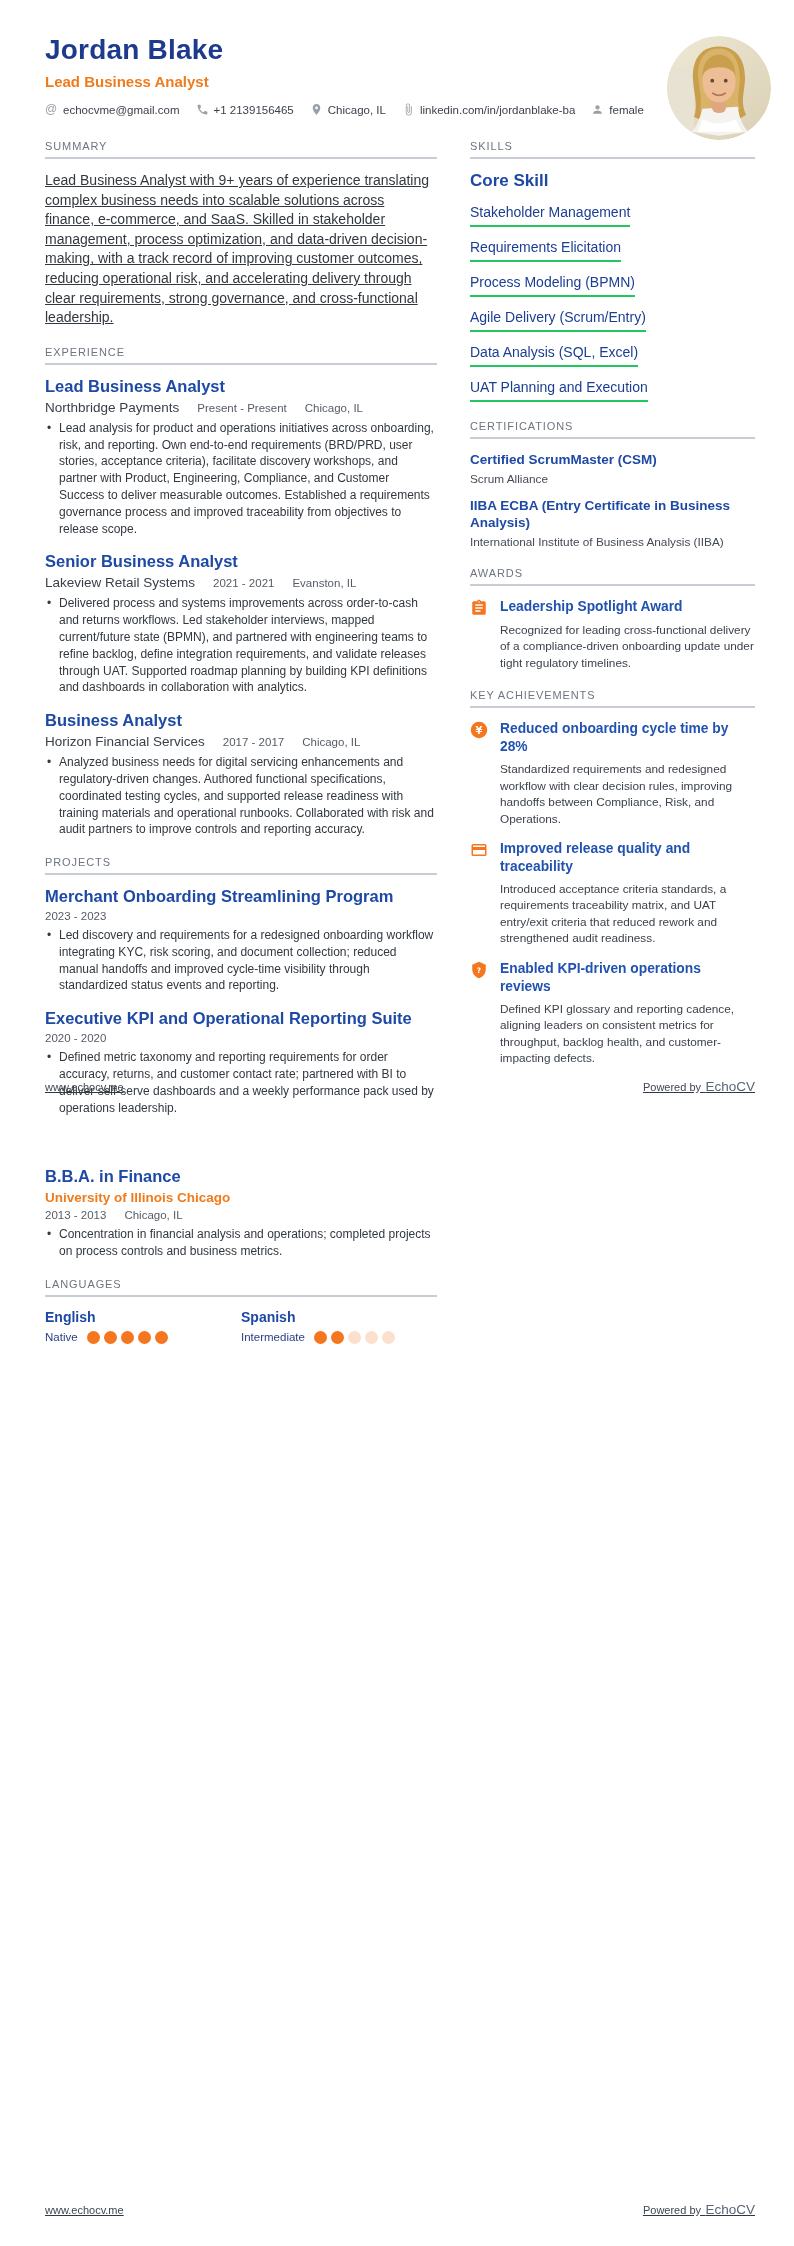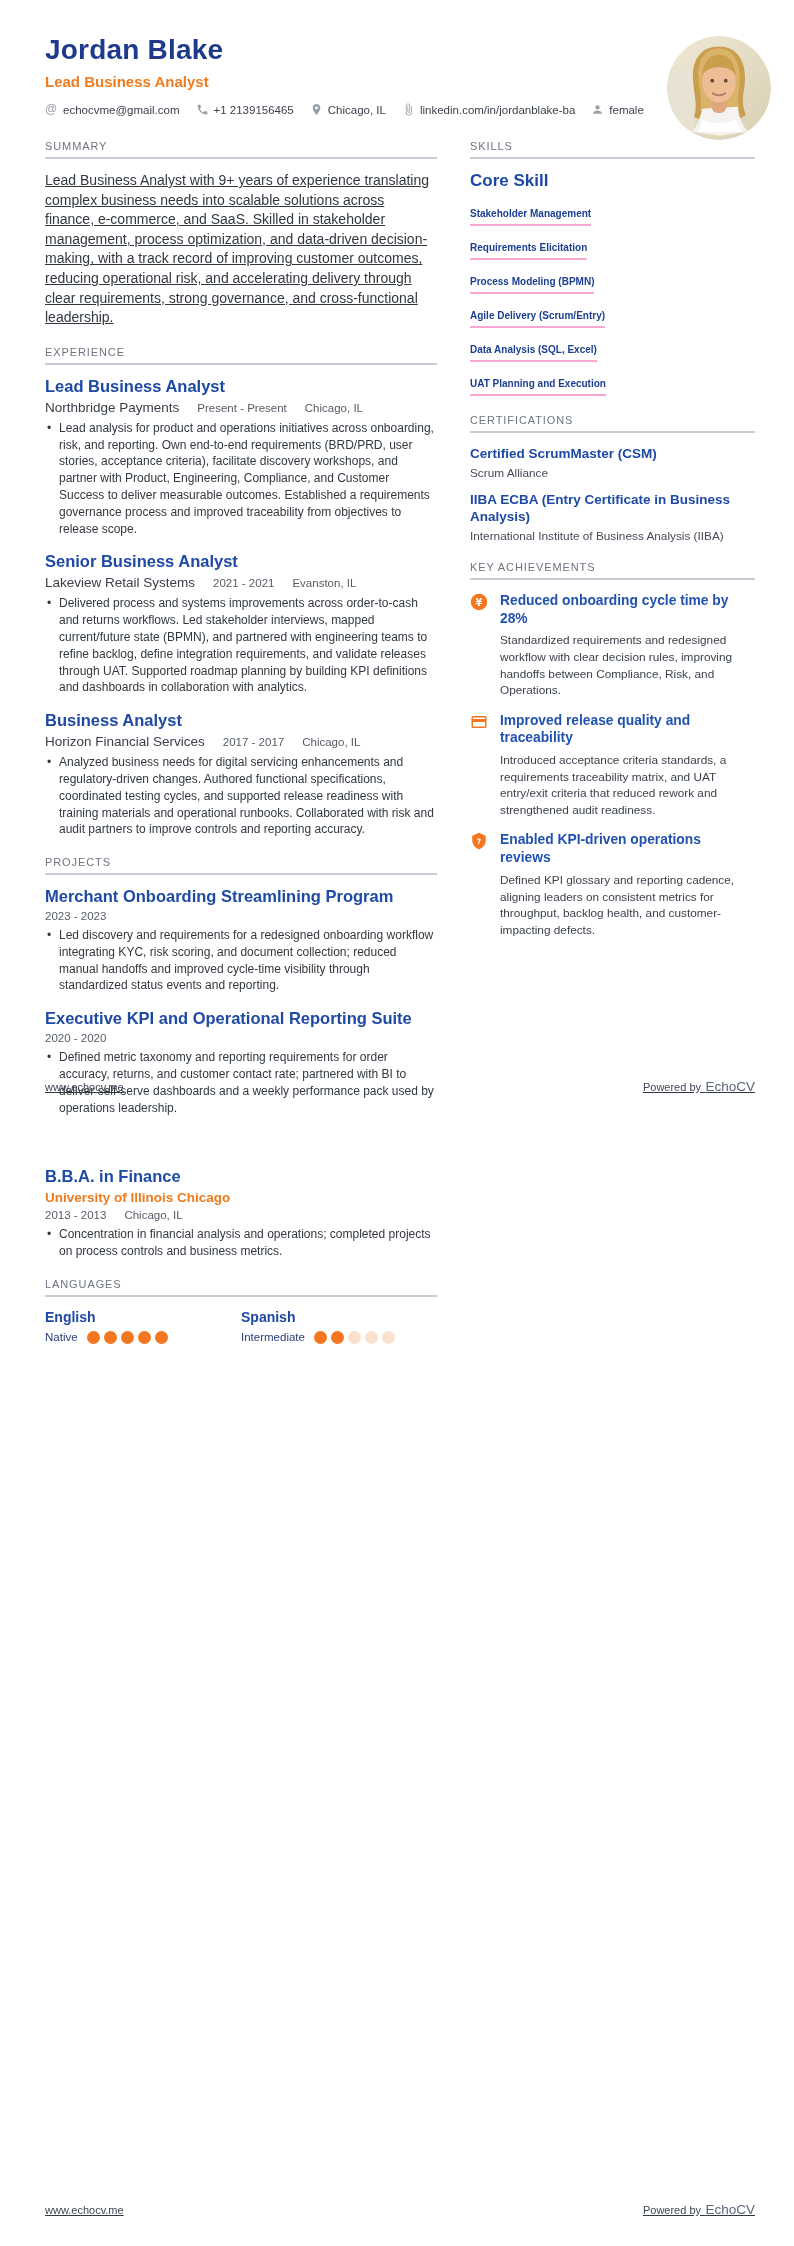--- a/index.html
+++ b/index.html
@@ -46,22 +46,22 @@
   .meta-dim { font-size:11.5px; color:#565c66; }
   .school { font-size:13.5px; font-weight:700; color:#ef7b1d; margin-bottom:4px; }
   ul.bullets { list-style:none; }
   ul.bullets li { position:relative; padding-left:14px; font-size:12px; line-height:1.4; color:#32383f; }
   ul.bullets li::before { content:"•"; position:absolute; left:2px; top:0; color:#32383f; }
 
   
   .skills-group-title { font-size:17px; font-weight:600; color:#1d49a5; margin-bottom:12px; }
   .skill-item { margin-bottom:11px; }
   .skill-item span {
-    display:inline-block; font-size:10px; font-weight:700; color:#1c3e92;
-    padding-bottom:5px; border-bottom:2px solid #f9a8d4;
+    display:inline-block; font-size:14px; font-weight:400; color:#1c3e92;
+    padding-bottom:5px; border-bottom:2px solid #22c55e;
   }
 
   
   .cert { margin-bottom:11px; }
   .cert-name { font-size:13.5px; font-weight:600; color:#1e49a5; line-height:1.3; margin-bottom:3px; }
   .cert-issuer { font-size:11.8px; color:#444b57; }
 
   
   .icon-entry { display:grid; grid-template-columns:30px 1fr; margin-bottom:13px; }
   .icon-cell { width:18px; height:18px; margin-top:1px; }
@@ -265,20 +265,32 @@
           <div class="cert">
             <div class="cert-name">Certified ScrumMaster (CSM)</div>
             <div class="cert-issuer">Scrum Alliance</div>
           </div>
           <div class="cert" style="margin-bottom:0;">
             <div class="cert-name">IIBA ECBA (Entry Certificate in Business Analysis)</div>
             <div class="cert-issuer">International Institute of Business Analysis (IIBA)</div>
           </div>
         </div>
 
+        <div class="section">
+          <div class="section-label">AWARDS</div>
+          <div class="icon-entry" style="margin-bottom:0;">
+            <div class="icon-cell">
+              <svg viewBox="0 0 24 24" fill="#f4761f">
+                  <path d="M19 3h-4.18C14.4 1.84 13.3 1 12 1s-2.4.84-2.82 2H5a2 2 0 0 0-2 2v14a2 2 0 0 0 2 2h14a2 2 0 0 0 2-2V5a2 2 0 0 0-2-2zm-7 0a1 1 0 1 1 0 2 1 1 0 0 1 0-2zm2 14H7v-2h7v2zm3-4H7v-2h10v2zm0-4H7V7h10v2z"></path>
+                </svg>
+            </div>
+            <div class="ie-title">Leadership Spotlight Award</div>
+            <div class="ie-desc">Recognized for leading cross-functional delivery of a compliance-driven onboarding update under tight regulatory timelines.</div>
+          </div>
+        </div>
 
         <div class="section">
           <div class="section-label">KEY ACHIEVEMENTS</div>
 
           <div class="icon-entry">
             <div class="icon-cell">
               <svg viewBox="0 0 24 24">
                   <circle cx="12" cy="12" r="11" fill="#f4761f"></circle>
                   <text x="12" y="17" text-anchor="middle" font-size="13" font-weight="bold" fill="#ffffff" font-family="DejaVu Sans, sans-serif">¥</text>
                 </svg>

